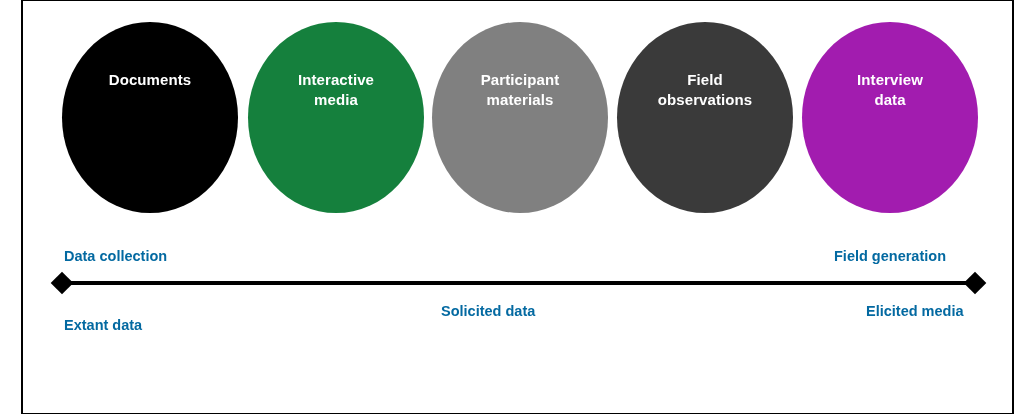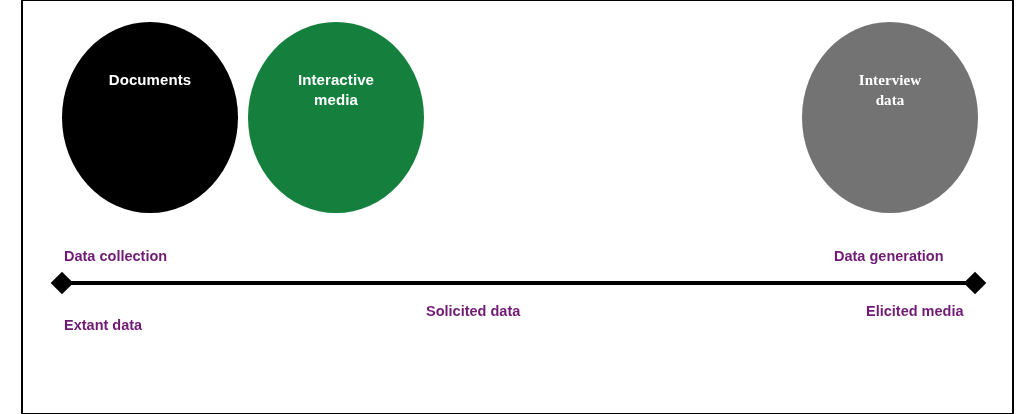--- a/index.html
+++ b/index.html
@@ -100,27 +100,27 @@
     transform: rotate(45deg);
   }
   .marker-left { left: 54px; }
   .marker-right { left: 967px; }
 
   
   .axis-label {
     position: absolute;
     font-size: 14.5px;
     font-weight: bold;
-    color: #701a75;
+    color: #0369a1;
     white-space: nowrap;
   }
   .lbl-top-left    { left: 64px;  top: 248px; }
   .lbl-top-right   { left: 834px; top: 248px; }
   .lbl-bot-left    { left: 64px;  top: 317px; }
-  .lbl-bot-center  { left: 426px; top: 303px; }
+  .lbl-bot-center  { left: 441px; top: 303px; }
   .lbl-bot-right   { left: 866px; top: 303px; }
 </style>
 </head>
 <body>
 
 <div id="figure" style="background: rgb(255, 255, 255);">
 
   <div class="frame-left" style="background: rgb(0, 0, 0);"></div>
   <div class="frame-right" style="background: rgb(0, 0, 0);"></div>
   <div class="frame-top" style="background: rgb(0, 0, 0);"></div>
@@ -128,31 +128,39 @@
 
   <div class="circle c0" style="background: rgb(0, 0, 0);">
     <span class="circle-label" style="color: rgb(255, 255, 255);">Documents</span>
   </div>
 
   <div class="circle c1" style="background: #15803d;">
     <span class="circle-label" style="color: rgb(255, 255, 255);">Interactive
 media</span>
   </div>
 
+  <div class="circle c2" style="background: rgb(128, 128, 128);">
+    <span class="circle-label" style="color: rgb(255, 255, 255);">Participant
+materials</span>
+  </div>
 
+  <div class="circle c3" style="background: rgb(58, 58, 58);">
+    <span class="circle-label" style="color: rgb(255, 255, 255);">Field
+observations</span>
+  </div>
 
-  <div class="circle c4" style="background: #737373; font-family: Liberation Serif, serif;">
+  <div class="circle c4" style="background: #a21caf;">
     <span class="circle-label" style="color: rgb(255, 255, 255);">Interview
 data</span>
   </div>
 
   <div class="axis-line" style="background: rgb(0, 0, 0);"></div>
   <div class="axis-marker marker-left" style="background: rgb(0, 0, 0);"></div>
   <div class="axis-marker marker-right" style="background: rgb(0, 0, 0);"></div>
 
   <div class="axis-label lbl-top-left">Data collection</div>
-  <div class="axis-label lbl-top-right">Data generation</div>
+  <div class="axis-label lbl-top-right">Field generation</div>
 
   <div class="axis-label lbl-bot-left">Extant data</div>
   <div class="axis-label lbl-bot-center">Solicited data</div>
   <div class="axis-label lbl-bot-right">Elicited media</div>
 
 </div>
 
 </body></html>

